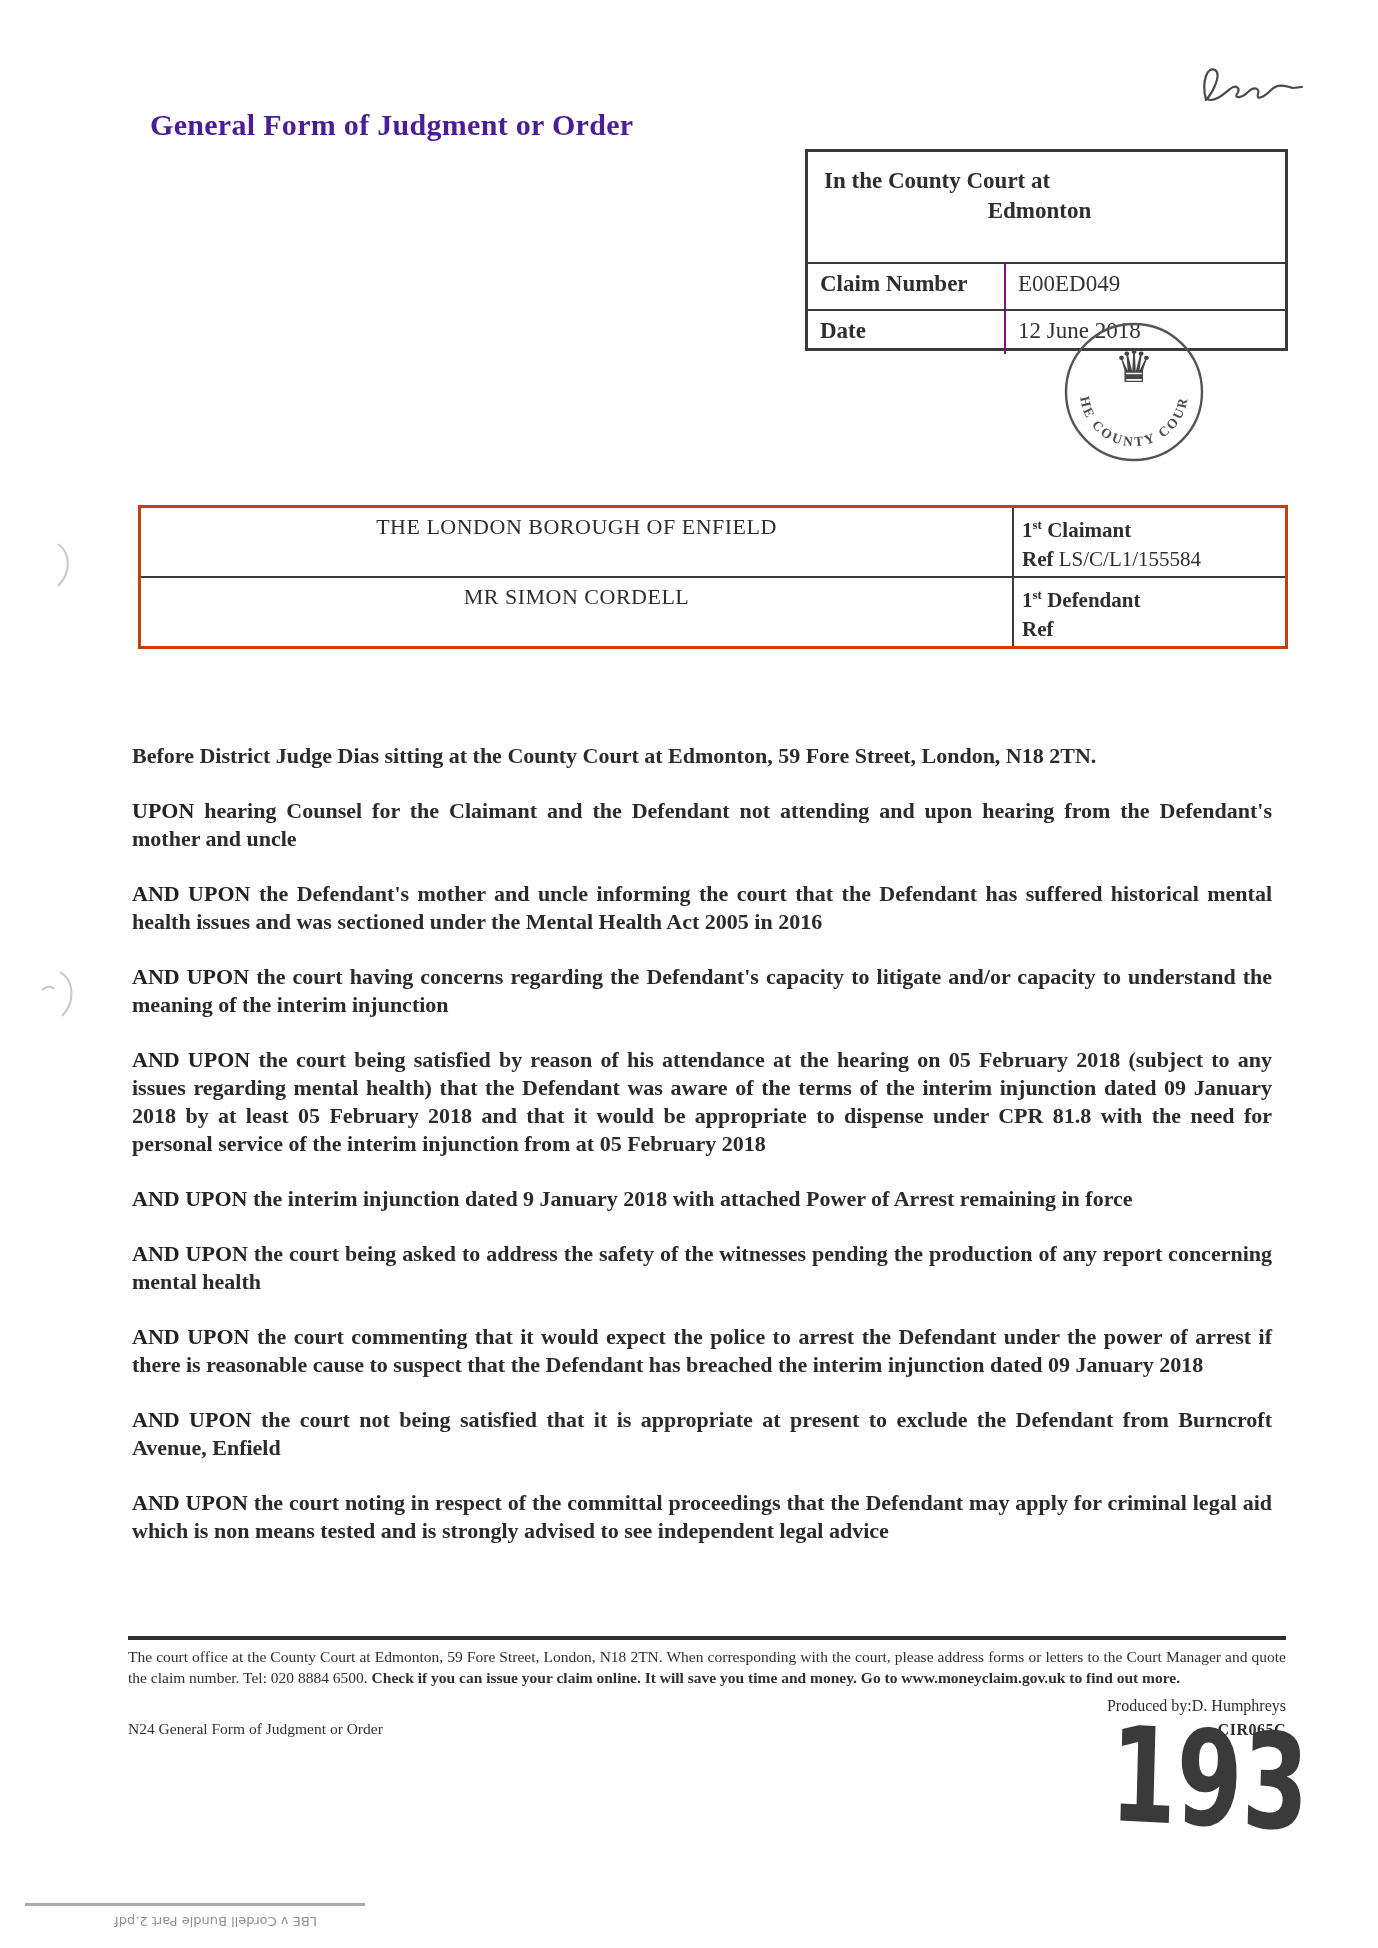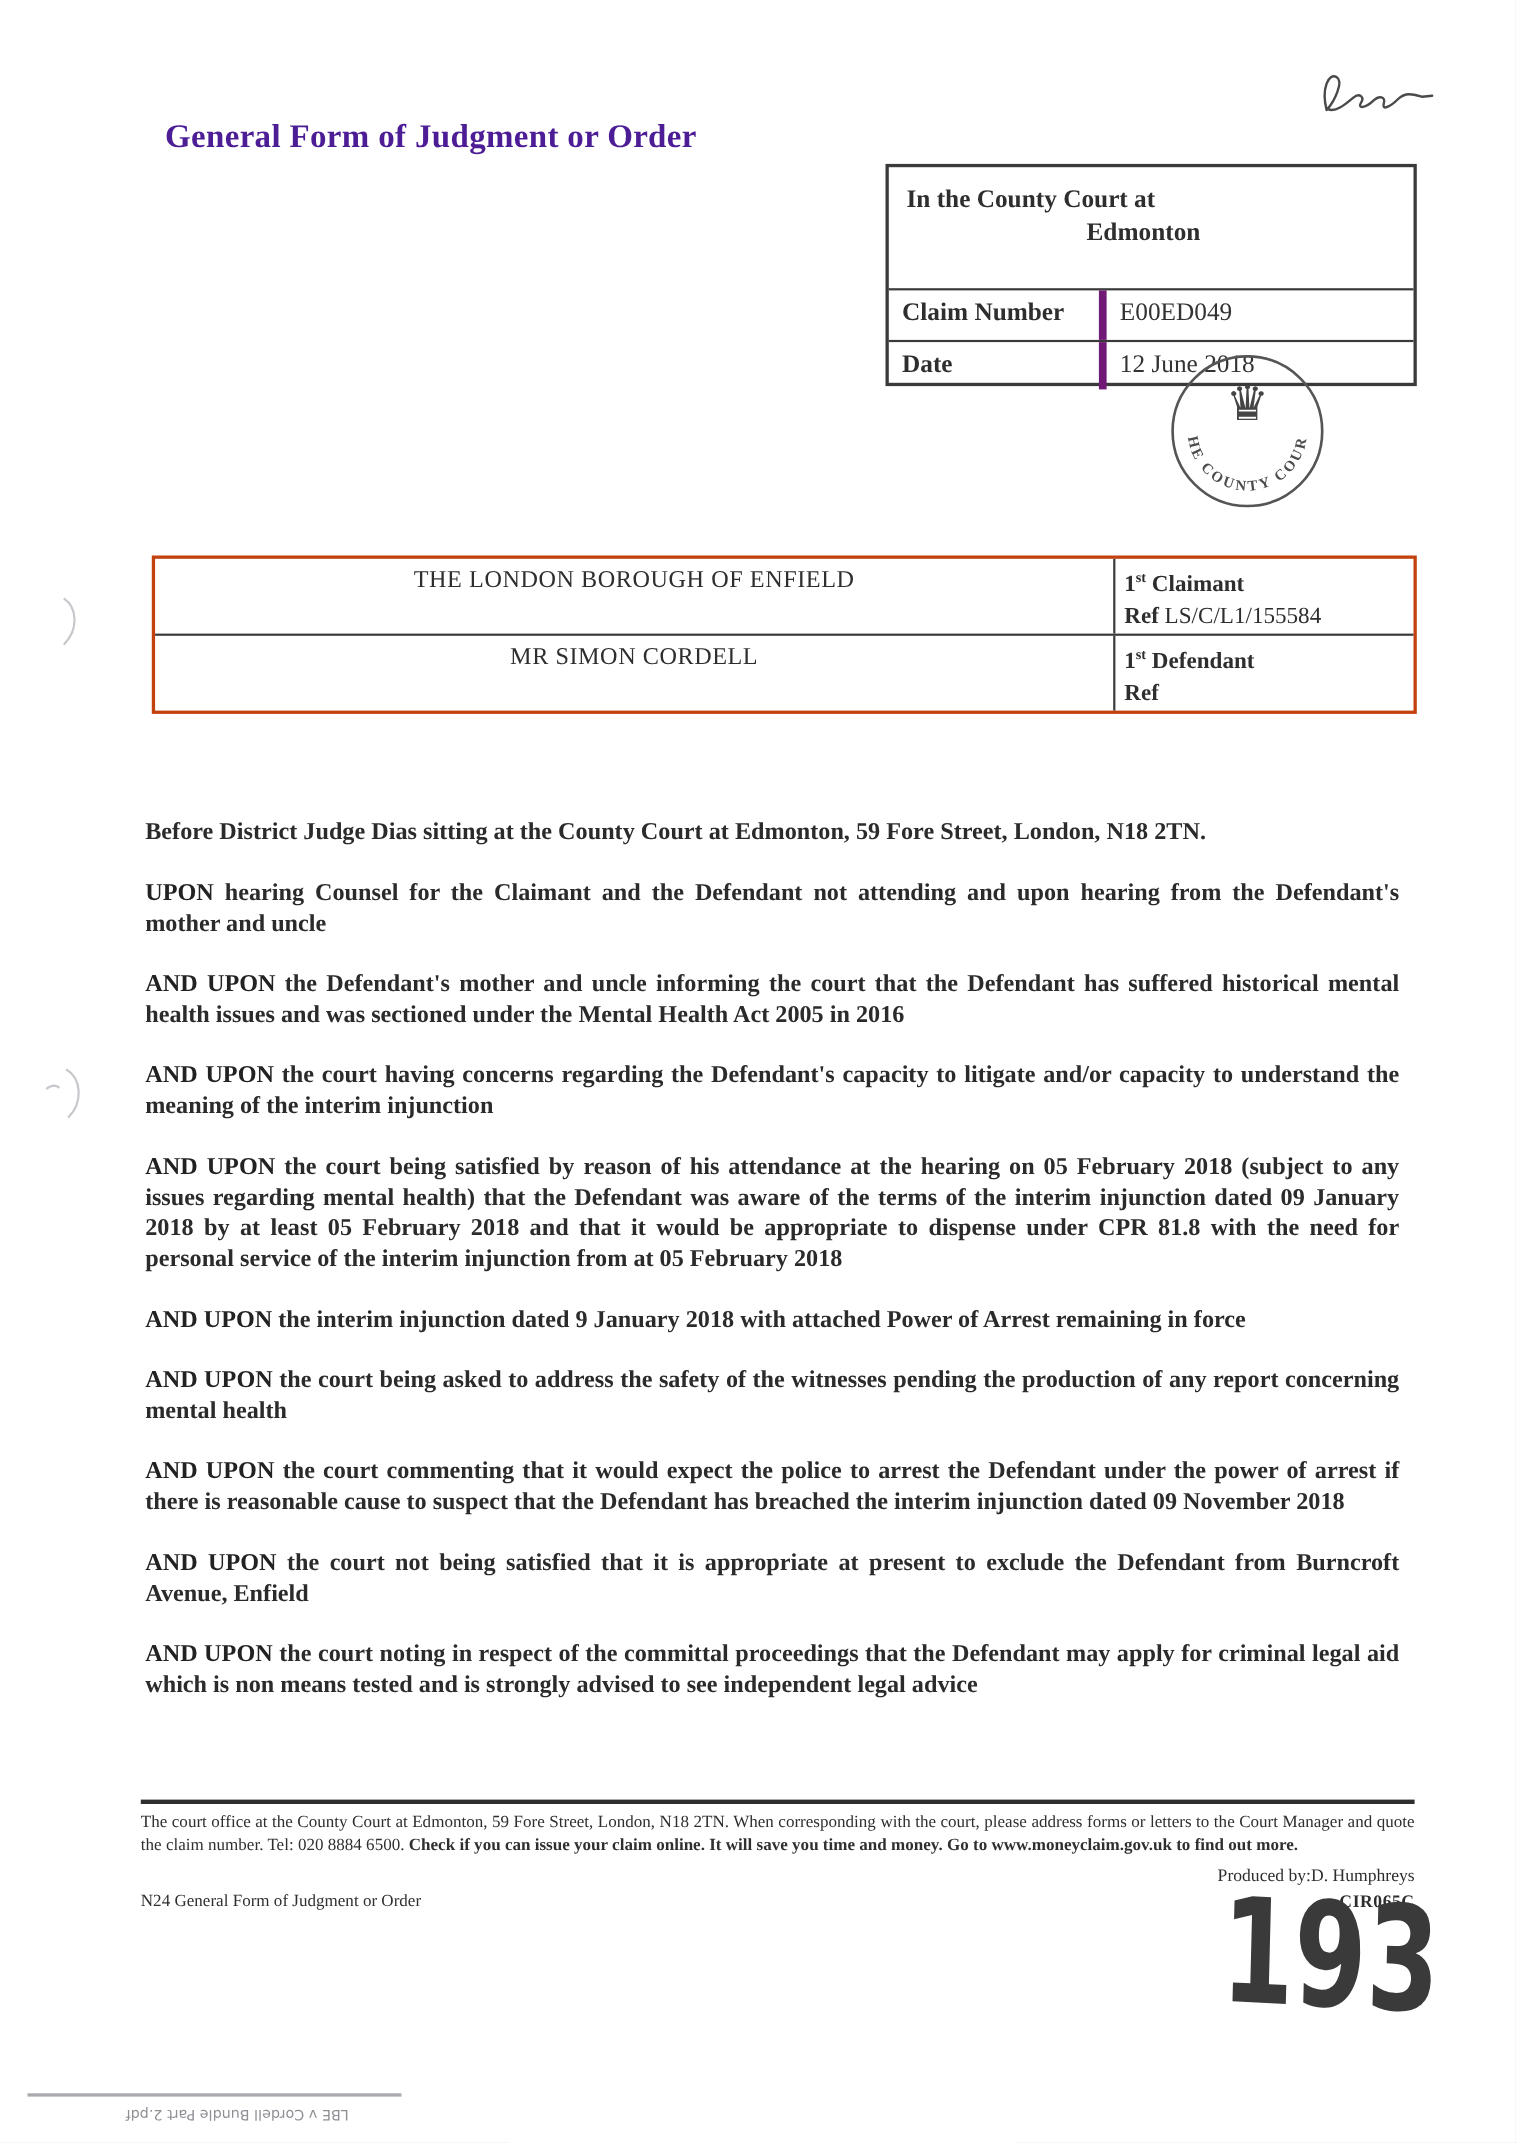--- a/index.html
+++ b/index.html
@@ -24,21 +24,21 @@
     border:3px solid #3a3a3a;box-sizing:border-box;background:#fff;margin-top:39px;
   }
   .court-box .hdr{
     height:112px;box-sizing:border-box;border-bottom:2px solid #3a3a3a;
     padding:14px 0 0 16px;font-size:23px;font-weight:bold;color:#2e2e2e;line-height:30px;
   }
   .court-box .hdr .court-name{display:block;text-align:center;padding-right:30px;}
   .court-box .row{display:flex;height:45px;box-sizing:border-box;}
   .court-box .row + .row{border-top:2px solid #3a3a3a;}
   .court-box .cell-l{
-    width:198px;box-sizing:border-box;border-right:7px solid #701a75;
+    width:198px;box-sizing:border-box;border-right:2px solid #701a75;
     font-weight:bold;font-size:23px;padding:7px 0 0 12px;color:#2e2e2e;
   }
   .court-box .cell-v{flex:1;font-size:23px;padding:7px 0 0 12px;color:#333;}
   
   .seal{position:absolute;left:1062px;top:320px;}
   
   .parties{
     position:absolute;left:138px;top:505px;width:1150px;
     border:3px solid #c2410c;box-sizing:border-box;background:#fff;
   }
@@ -146,21 +146,21 @@
   </svg>
 
   <div class="body-text">
     <p class="intro">Before District Judge Dias sitting at the County Court at Edmonton, 59 Fore Street, London, N18 2TN.</p>
     <p><b>UPON</b> <span>hearing Counsel for the Claimant and the Defendant not attending and upon hearing from the Defendant's mother and uncle</span></p>
     <p><b>AND UPON</b> <span>the Defendant's mother and uncle informing the court that the Defendant has suffered historical mental health issues and was sectioned under the Mental Health Act 2005 in 2016</span></p>
     <p><b>AND UPON</b> <span>the court having concerns regarding the Defendant's capacity to litigate and/or capacity to understand the meaning of the interim injunction</span></p>
     <p><b>AND UPON</b> <span>the court being satisfied by reason of his attendance at the hearing on 05 February 2018 (subject to any issues regarding mental health) that the Defendant was aware of the terms of the interim injunction dated 09 January 2018 by at least 05 February 2018 and that it would be appropriate to dispense under CPR 81.8 with the need for personal service of the interim injunction from at 05 February 2018</span></p>
     <p><b>AND UPON</b> <span>the interim injunction dated 9 January 2018 with attached Power of Arrest remaining in force</span></p>
     <p><b>AND UPON</b> <span>the court being asked to address the safety of the witnesses pending the production of any report concerning mental health</span></p>
-    <p><b>AND UPON</b> <span>the court commenting that it would expect the police to arrest the Defendant under the power of arrest if there is reasonable cause to suspect that the Defendant has breached the interim injunction dated 09 November 2018</span></p>
+    <p><b>AND UPON</b> <span>the court commenting that it would expect the police to arrest the Defendant under the power of arrest if there is reasonable cause to suspect that the Defendant has breached the interim injunction dated 09 January 2018</span></p>
     <p><b>AND UPON</b> <span>the court not being satisfied that it is appropriate at present to exclude the Defendant from Burncroft Avenue, Enfield</span></p>
     <p><b>AND UPON</b> <span>the court noting in respect of the committal proceedings that the Defendant may apply for criminal legal aid which is non means tested and is strongly advised to see independent legal advice</span></p>
   </div>
 
   <div class="footer-rule"></div>
   <div class="footer-note">
     <span>The court office at the County Court at Edmonton, 59 Fore Street, London, N18 2TN. When corresponding with the court, please address forms or letters to the Court Manager and quote the claim number. Tel: 020 8884 6500. </span><b>Check if you can issue your claim online. It will save you time and money. Go to www.moneyclaim.gov.uk to find out more.</b>
   </div>
   <div class="form-code">N24 General Form of Judgment or Order</div>
   <div class="produced">

